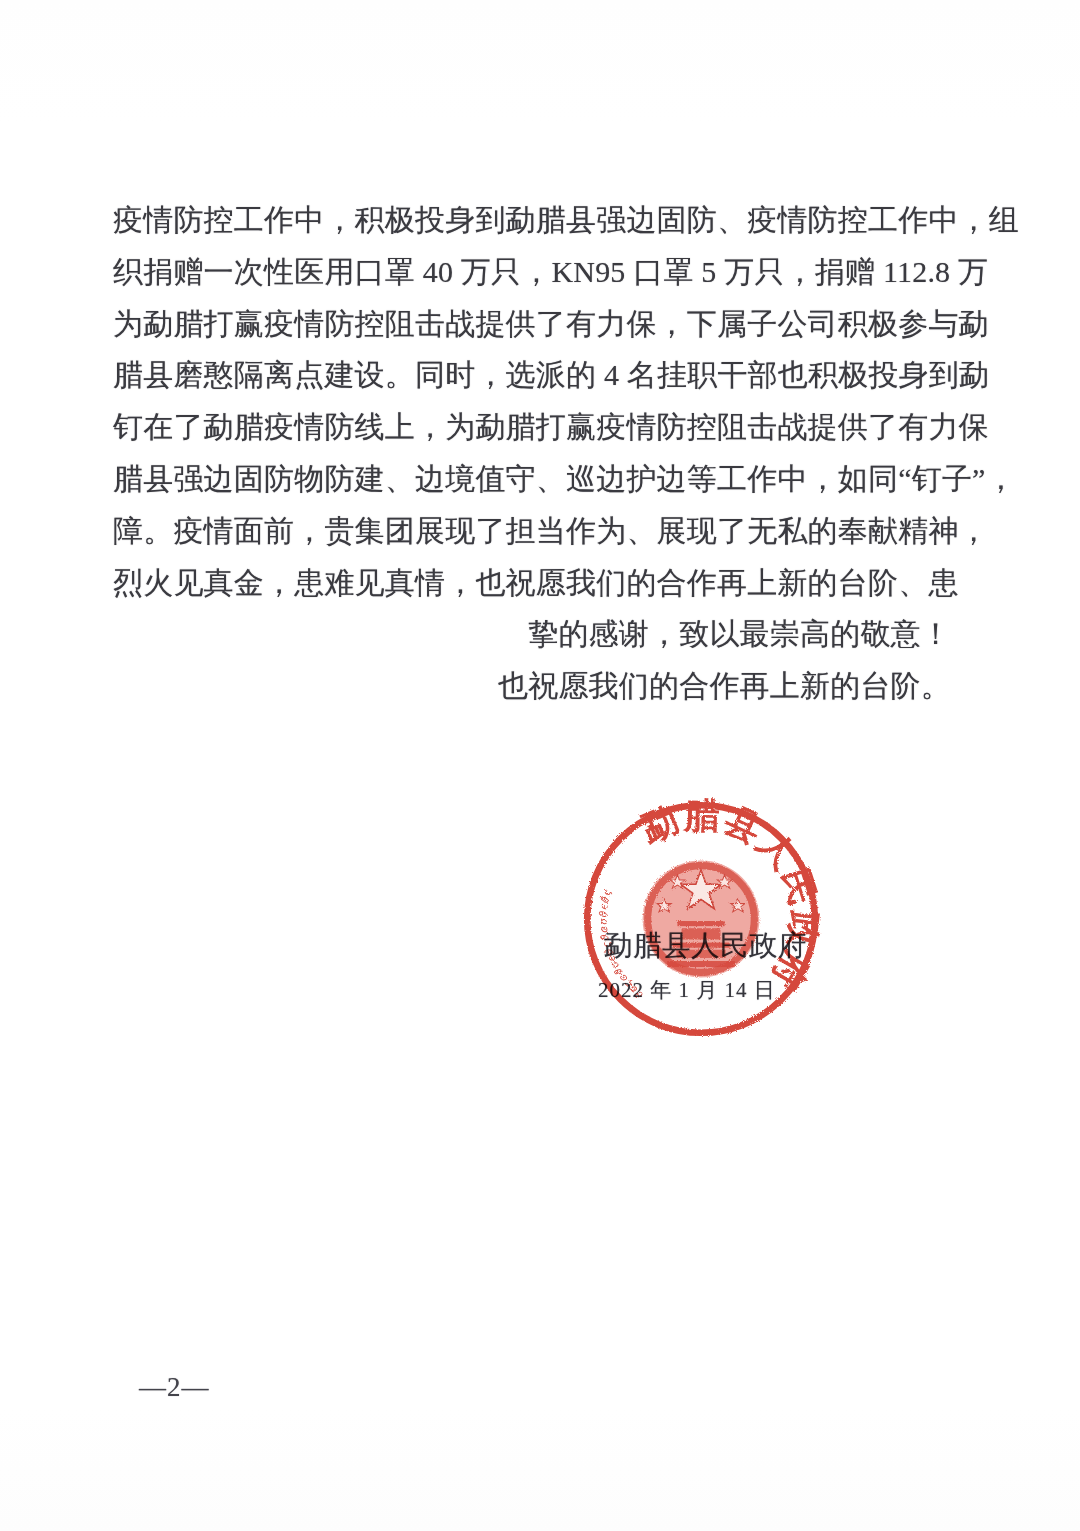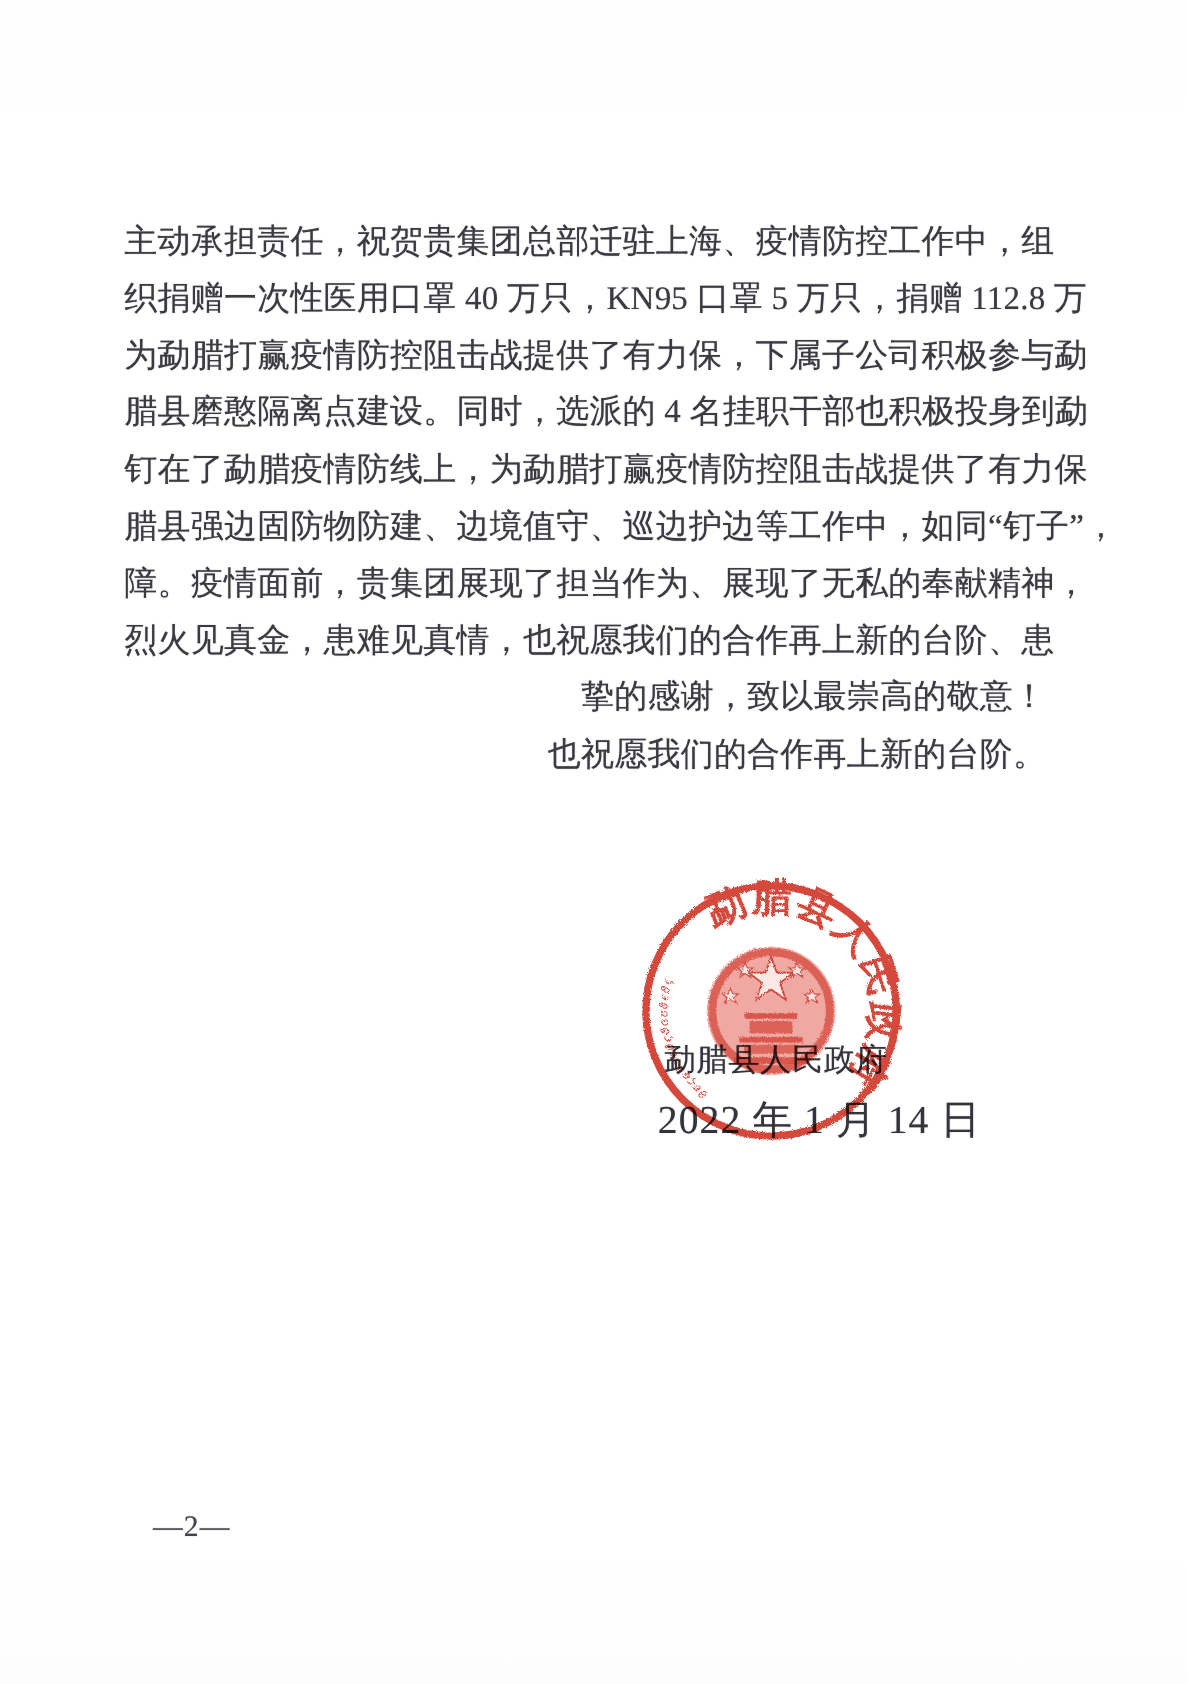--- a/index.html
+++ b/index.html
@@ -45,48 +45,47 @@
     left:578px;top:796px;
     width:246px;height:246px;
     opacity:0.93;
   }
   .sig-ink{
     position:absolute;
     color:#34343b;
     mix-blend-mode:multiply;
     text-shadow:0 0 1px rgba(52,52,59,0.5);
     white-space:nowrap;
-    margin-top:18px;
   }
   .sig-issuer{
     left:604px;top:927px;
     font-size:28.5px;
     letter-spacing:0.5px;
   }
   .sig-date{
     left:598px;top:976px;
-    font-size:36px;
+    font-size:21px;
     letter-spacing:1px;
   }
   .page-number{
     position:absolute;
     left:139px;top:1372px;
     font-size:27px;
     color:#43434b;
     letter-spacing:1px;
     text-shadow:0 0 1px rgba(67,67,75,0.5);
   }
 </style>
 </head>
 <body>
 
 <div class="page">
 
   <div class="letter-body">
-    <div class="line">主动承担责任，祝贺贵集团总部迁驻上海、疫情防控工作中，组</div>
+    <div class="line">疫情防控工作中，积极投身到勐腊县强边固防、疫情防控工作中，组</div>
     <div class="line">织捐赠一次性医用口罩 40 万只，KN95 口罩 5 万只，捐赠 112.8 万</div>
     <div class="line">为勐腊打赢疫情防控阻击战提供了有力保，下属子公司积极参与勐</div>
     <div class="line">腊县磨憨隔离点建设。同时，选派的 4 名挂职干部也积极投身到勐</div>
     <div class="line">钉在了勐腊疫情防线上，为勐腊打赢疫情防控阻击战提供了有力保</div>
     <div class="line">腊县强边固防物防建、边境值守、巡边护边等工作中，如同“钉子”，</div>
     <div class="line">障。疫情面前，贵集团展现了担当作为、展现了无私的奉献精神，</div>
     <div class="line">烈火见真金，患难见真情，也祝愿我们的合作再上新的台阶、患</div>
     <div class="line last">挚的感谢，致以最崇高的敬意！</div>
     <div class="line last">也祝愿我们的合作再上新的台阶。</div>
   </div>

